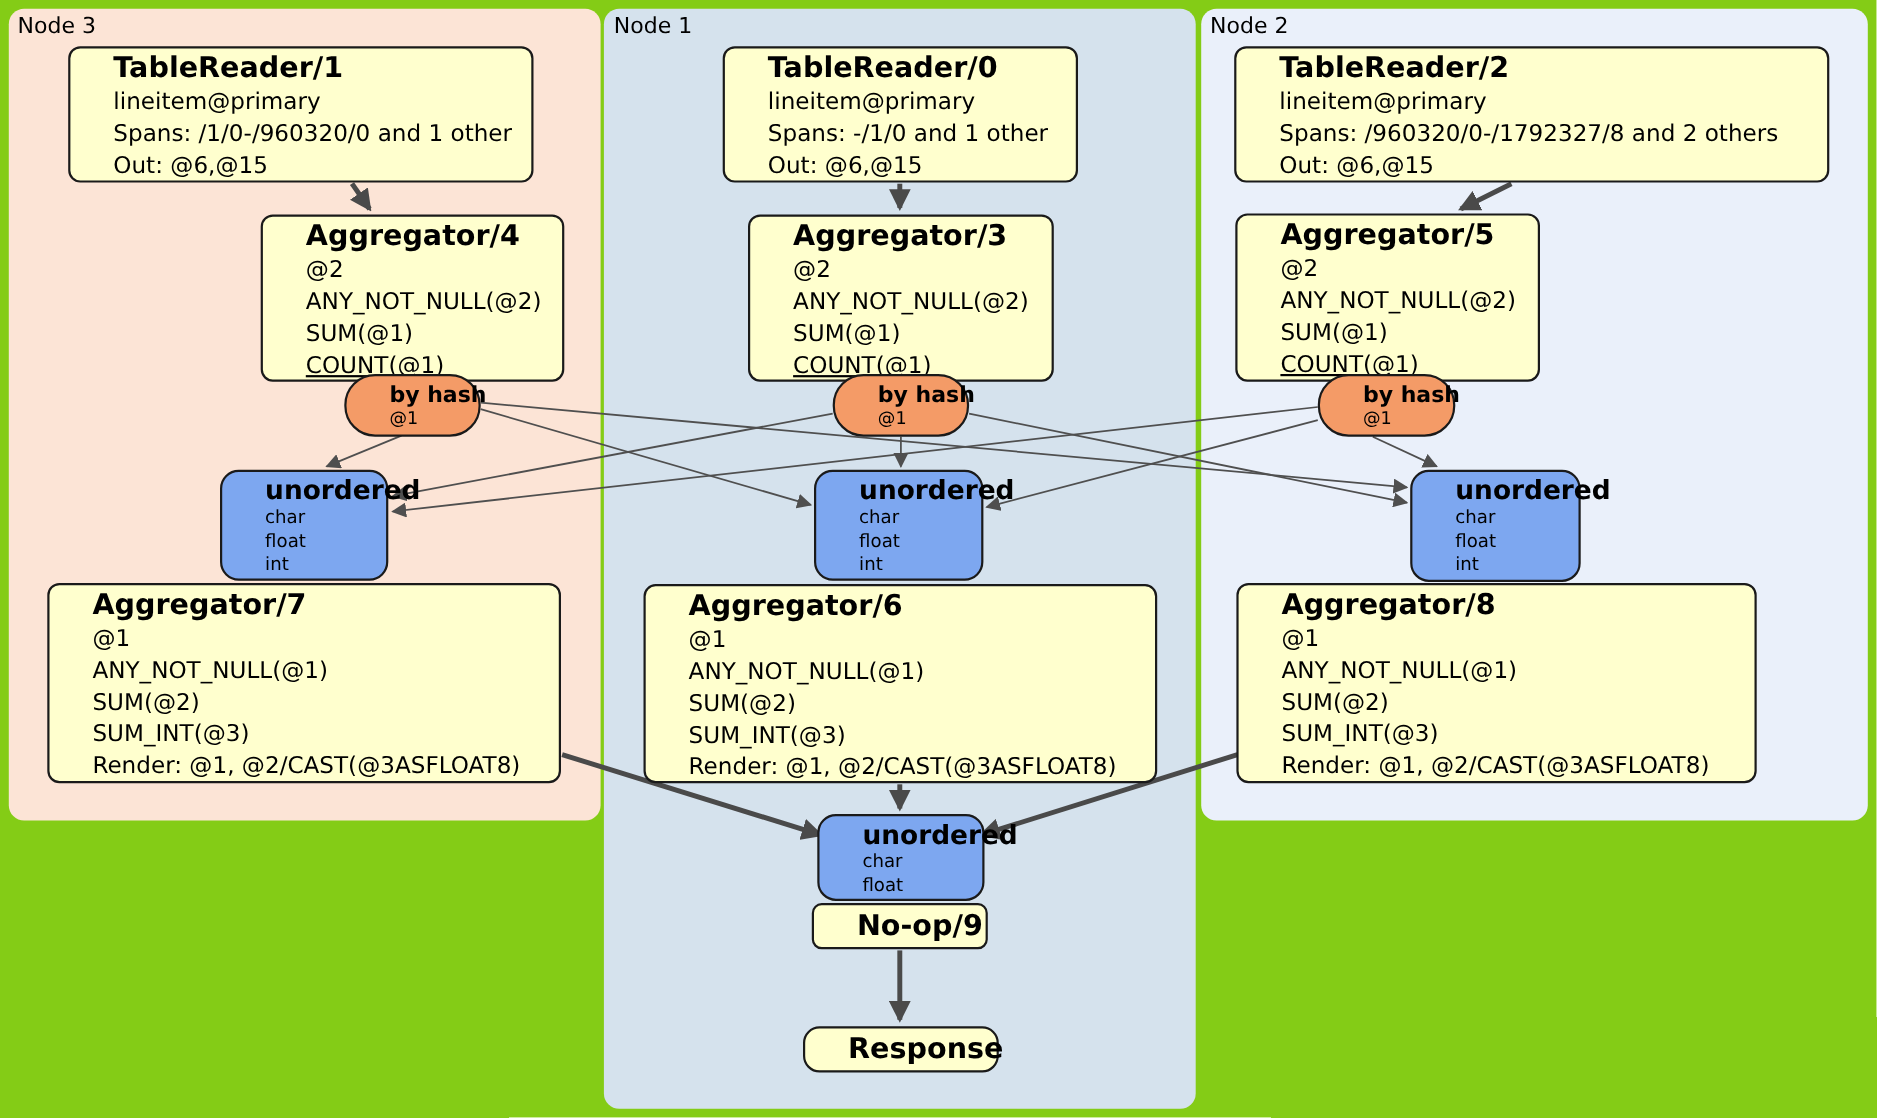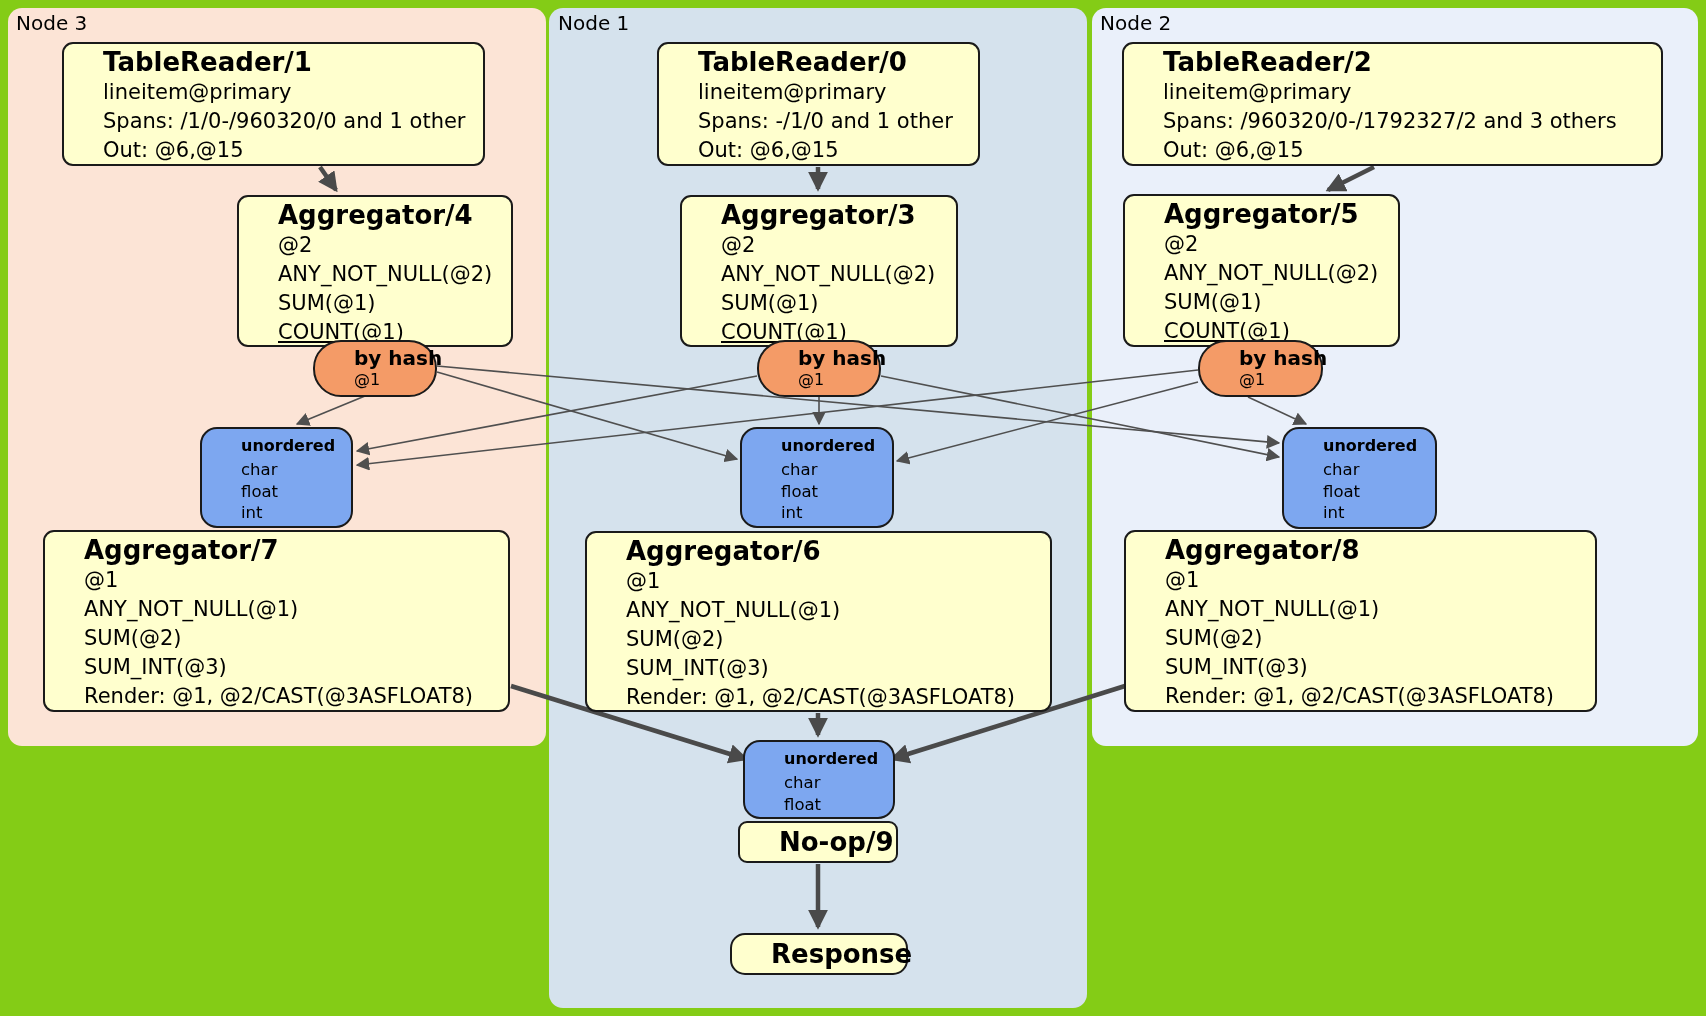--- a/index.html
+++ b/index.html
@@ -31,21 +31,21 @@
   }
   .box .title{font-weight:bold; font-size:26px; line-height:31px; white-space:nowrap;}
   .box .line{font-size:21px; line-height:29px; white-space:nowrap;}
   .box .u-line{text-decoration:underline;}
 
   .router{background:var(--c-router); border-radius:28px; z-index:3; padding-top:4px;}
   .router .title{font-size:20px; line-height:24px;}
   .router .sub{font-size:16px; line-height:20px;}
 
   .sync{background:var(--c-sync); border-radius:17px; z-index:3; padding-top:4px;}
-  .sync .title{font-size:16px; line-height:26px;}
+  .sync .title{font-size:24px; line-height:26px;}
   .sync .item{font-size:16.5px; line-height:21.5px;}
 
   .terminal{justify-content:center; padding-top:0; border-radius:9px;}
 
   
   #box-tr1 {left:62px;   top:42px;  width:423px; height:124px;}
   #box-tr0 {left:657px;  top:42px;  width:323px; height:124px;}
   #box-tr2 {left:1122px; top:42px;  width:541px; height:124px;}
   #box-agg4{left:237px;  top:195px; width:276px; height:152px;}
   #box-agg3{left:680px;  top:195px; width:278px; height:152px;}
@@ -177,21 +177,21 @@
   <div class="box terminal" id="box-noop">
     <span class="title">No-op/9</span>
   </div>
   <div class="box terminal" id="box-resp">
     <span class="title">Response</span>
   </div>
 
   <div class="box" id="box-tr2">
     <span class="title">TableReader/2</span>
     <span class="line">lineitem@primary</span>
-    <span class="line">Spans: /960320/0-/1792327/2 and 3 others</span>
+    <span class="line">Spans: /960320/0-/1792327/8 and 2 others</span>
     <span class="line">Out: @6,@15</span>
   </div>
   <div class="box" id="box-agg5">
     <span class="title">Aggregator/5</span>
     <span class="line">@2</span>
     <span class="line">ANY_NOT_NULL(@2)</span>
     <span class="line">SUM(@1)</span>
     <span class="line u-line">COUNT(@1)</span>
   </div>
   <div class="box router" id="box-bh2">

